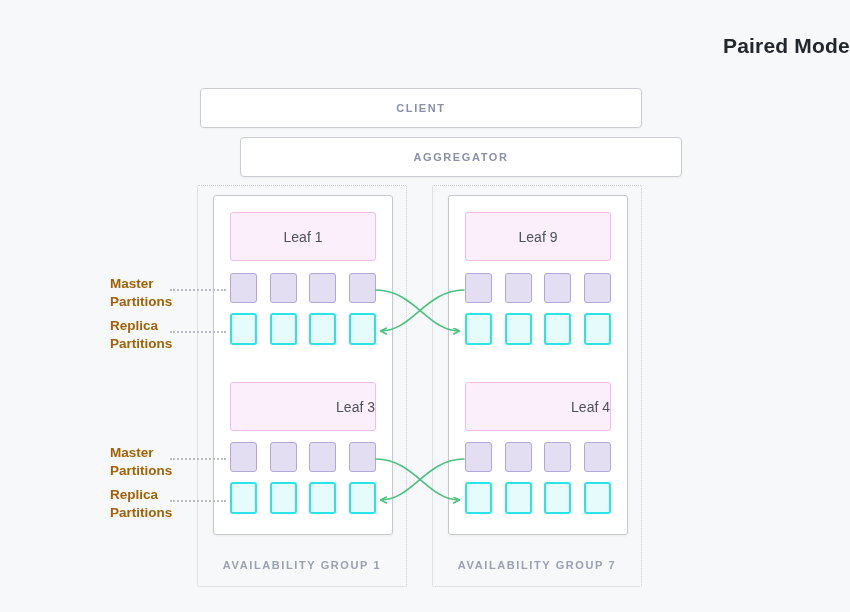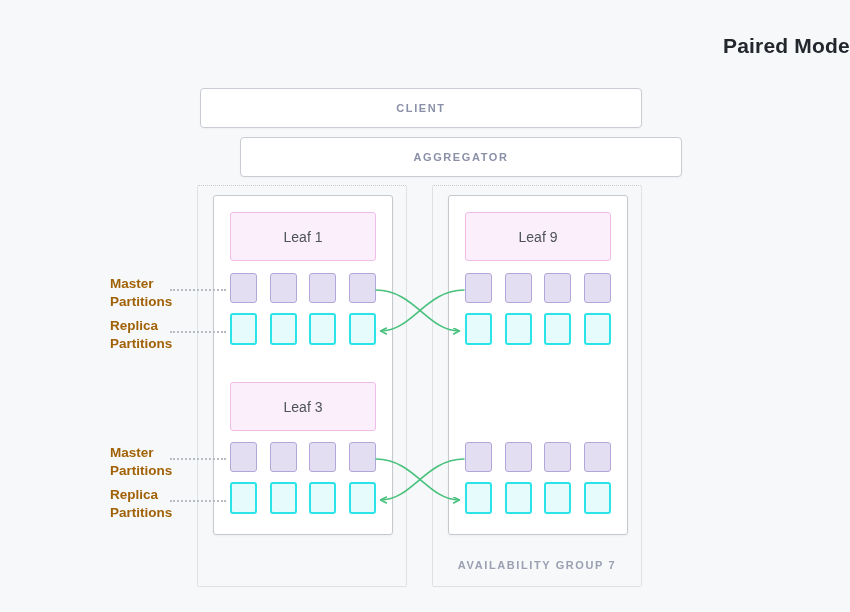--- a/index.html
+++ b/index.html
@@ -37,21 +37,21 @@
     background:#ffffff;border:1px solid #c6cacf;border-radius:3px;
     box-shadow:0 1px 3px rgba(0,0,0,.05);
   }
   .leaf-header{
     position:absolute;left:16px;width:144px;height:47px;
     background:#fbeffb;border:1px solid #f2bce9;border-radius:3px;
     display:flex;align-items:center;justify-content:center;
     font-size:14px;color:#4d525a;
   }
   .leaf-header.h1{top:16px;}
-  .leaf-header.h2{top:186px;}
+  .leaf-header.h2{top:186px;justify-content:flex-end;}
   .prow{
     position:absolute;left:16px;width:146px;
     display:flex;justify-content:space-between;
   }
   .prow.m1{top:77px;height:30px;}
   .prow.r1{top:117px;height:32px;}
   .prow.m2{top:246px;height:30px;}
   .prow.r2{top:286px;height:32px;}
   .sq{width:27px;box-sizing:border-box;border-radius:3px;}
   .sq.master{background:#e3def2;border:1.5px solid #b3a7d9;}
@@ -108,38 +108,42 @@
       <div class="sq master"></div>
       <div class="sq master"></div>
     </div>
     <div class="prow r2">
       <div class="sq replica"></div>
       <div class="sq replica"></div>
       <div class="sq replica"></div>
       <div class="sq replica"></div>
     </div>
   </div>
+  <div class="group-label">AVAILABILITY GROUP 1</div>
 </div>
 
 <div class="abs group group2">
   <div class="leaf-node">
     <div class="leaf-header h1">
       <span>Leaf 9</span>
     </div>
     <div class="prow m1">
       <div class="sq master"></div>
       <div class="sq master"></div>
       <div class="sq master"></div>
       <div class="sq master"></div>
     </div>
     <div class="prow r1">
       <div class="sq replica"></div>
       <div class="sq replica"></div>
       <div class="sq replica"></div>
       <div class="sq replica"></div>
+    </div>
+    <div class="leaf-header h2">
+      <span>Leaf 4</span>
     </div>
     <div class="prow m2">
       <div class="sq master"></div>
       <div class="sq master"></div>
       <div class="sq master"></div>
       <div class="sq master"></div>
     </div>
     <div class="prow r2">
       <div class="sq replica"></div>
       <div class="sq replica"></div>

